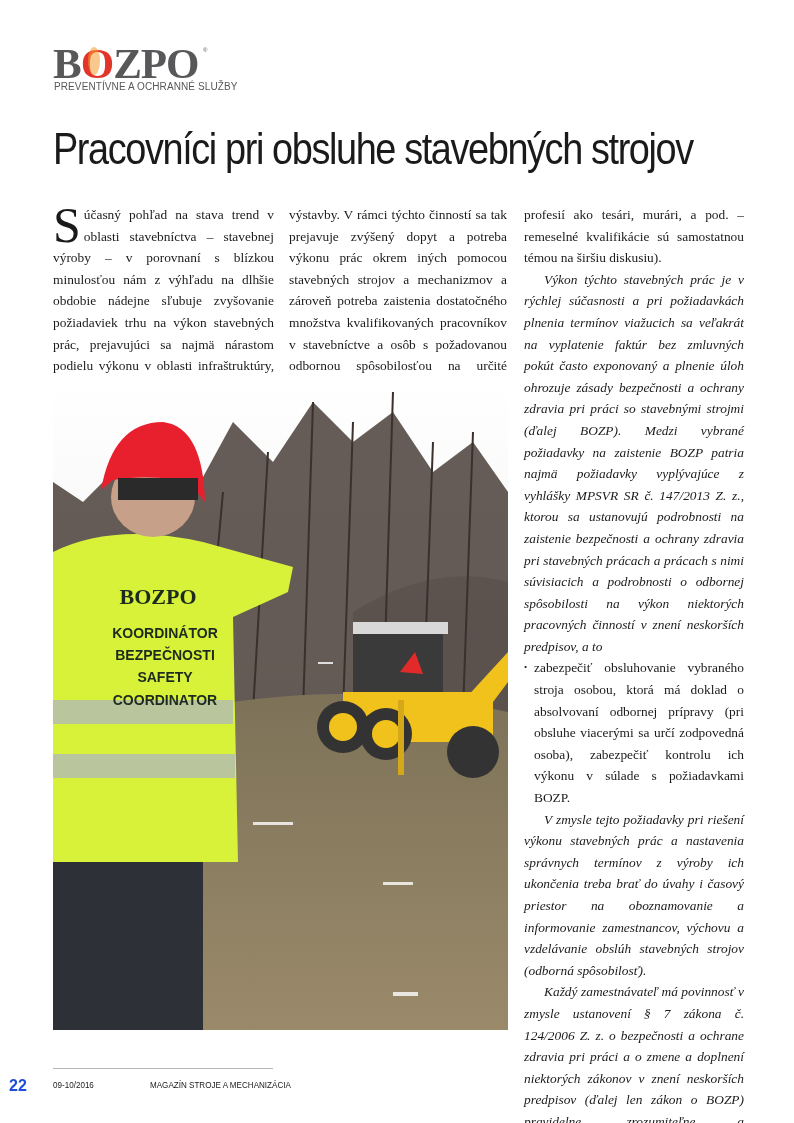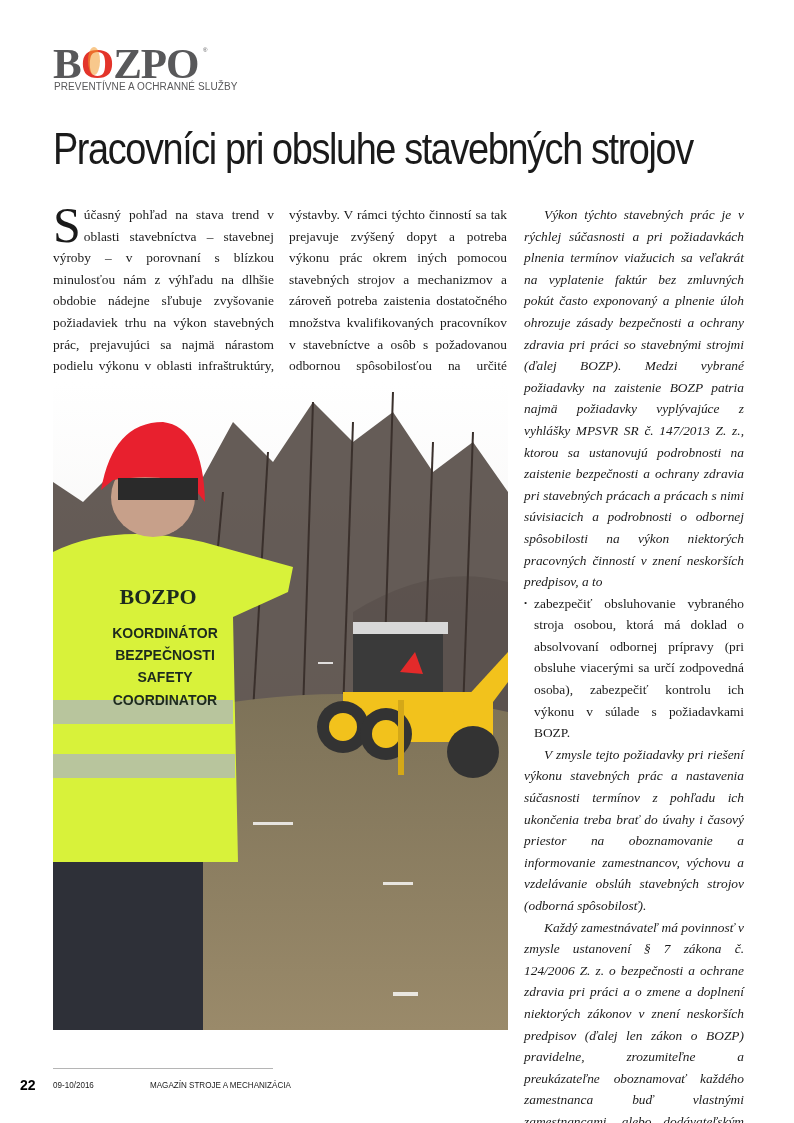--- a/index.html
+++ b/index.html
@@ -26,21 +26,21 @@
   .dropcap { float: left; font-size: 50px; line-height: 38px; margin: 2px 3px 0 0; font-family: "Liberation Serif", serif; }
   .bullet-item { padding-left: 10px; position: relative; }
   .bullet-item .bullet { position: absolute; left: 0; top: 0; font-size: 9px; }
 
   
   .photo { position: absolute; left: 53px; top: 382px; width: 455px; height: 648px; overflow: hidden; background: #c9c4bb; }
   .photo svg { display: block; }
 
   
   .footer-rule { position: absolute; left: 53px; top: 1068px; width: 220px; height: 1px; background: #b5b5b5; }
-  .page-num { position: absolute; left: 20px; top: 1077px; font-family: "Liberation Sans", sans-serif; font-weight: bold; font-size: 14px; color: #000000; }
+  .page-num { position: absolute; left: 9px; top: 1077px; font-family: "Liberation Sans", sans-serif; font-weight: bold; font-size: 16px; color: #1d4ed8; }
   .issue { position: absolute; left: 53px; top: 1079px; font-family: "Liberation Sans", sans-serif; font-size: 9.5px; color: #1a1a1a; transform: scaleX(0.85); transform-origin: left; }
   .magazine { position: absolute; left: 150px; top: 1079px; font-family: "Liberation Sans", sans-serif; font-size: 9.5px; color: #1a1a1a; transform: scaleX(0.85); transform-origin: left; white-space: nowrap; }
 </style>
 </head>
 <body>
 
 <div class="logo">
   <div class="logo-word"><span>B</span><span class="o-red">O</span><span>ZPO</span></div>
   <span class="logo-reg">®</span>
   <div class="logo-tagline">PREVENTÍVNE A OCHRANNÉ SLUŽBY</div>
@@ -50,23 +50,24 @@
 
 <div class="col col1">
   <p><span class="dropcap">S</span><span>účasný pohľad na stava trend v oblasti stavebníctva – stavebnej výroby – v porovnaní s blízkou minulosťou nám z výhľadu na dlhšie obdobie nádejne sľubuje zvyšovanie požiadaviek trhu na výkon stavebných prác, prejavujúci sa najmä nárastom podielu výkonu v oblasti infraštruktúry, a to najmä cestnej a železničnej, podpora bytovej aj nebytovej</span></p>
 </div>
 
 <div class="col col2">
   <p>výstavby. V rámci týchto činností sa tak prejavuje zvýšený dopyt a potreba výkonu prác okrem iných pomocou stavebných strojov a mechanizmov a zároveň potreba zaistenia dostatočného množstva kvalifikovaných pracovníkov v stavebníctve a osôb s požadovanou odbornou spôsobilosťou na určité činnosti (problematika chýbajúcich pracovných</p>
 </div>
 
 <div class="col col3">
+  <p>profesií ako tesári, murári, a pod. – remeselné kvalifikácie sú samostatnou témou na širšiu diskusiu).</p>
   <p class="indent">Výkon týchto stavebných prác je v rýchlej súčasnosti a pri požiadavkách plnenia termínov viažucich sa veľakrát na vyplatenie faktúr bez zmluvných pokút často exponovaný a plnenie úloh ohrozuje zásady bezpečnosti a ochrany zdravia pri práci so stavebnými strojmi (ďalej BOZP). Medzi vybrané požiadavky na zaistenie BOZP patria najmä požiadavky vyplývajúce z vyhlášky MPSVR SR č. 147/2013 Z. z., ktorou sa ustanovujú podrobnosti na zaistenie bezpečnosti a ochrany zdravia pri stavebných prácach a prácach s nimi súvisiacich a podrobnosti o odbornej spôsobilosti na výkon niektorých pracovných činností v znení neskorších predpisov, a to</p>
   <p class="bullet-item"><span class="bullet">•</span><span>zabezpečiť obsluhovanie vybraného stroja osobou, ktorá má doklad o absolvovaní odbornej prípravy (pri obsluhe viacerými sa určí zodpovedná osoba), zabezpečiť kontrolu ich výkonu v súlade s požiadavkami BOZP.</span></p>
-  <p class="indent">V zmysle tejto požiadavky pri riešení výkonu stavebných prác a nastavenia súčasnosti termínov z pohľadu ich ukončenia treba brať do úvahy i časový priestor na oboznamovanie a informovanie zamestnancov, výchovu a vzdelávanie obslúh stavebných strojov (odborná spôsobilosť).</p>
+  <p class="indent">V zmysle tejto požiadavky pri riešení výkonu stavebných prác a nastavenia správnych termínov z výroby ich ukončenia treba brať do úvahy i časový priestor na oboznamovanie a informovanie zamestnancov, výchovu a vzdelávanie obslúh stavebných strojov (odborná spôsobilosť).</p>
   <p class="indent">Každý zamestnávateľ má povinnosť v zmysle ustanovení § 7 zákona č. 124/2006 Z. z. o bezpečnosti a ochrane zdravia pri práci a o zmene a doplnení niektorých zákonov v znení neskorších predpisov (ďalej len zákon o BOZP) pravidelne, zrozumiteľne a preukázateľne oboznamovať každého zamestnanca buď vlastnými zamestnancami, alebo dodávateľským spôsobom s právnymi predpismi a ostatnými predpismi na zaistenie bezpečnosti a ochrany zdravia pri práci, so zásadami</p>
 </div>
 
 <div class="photo">
   <svg width="455" height="648" viewBox="0 0 455 648">
     <defs>
       <linearGradient id="sky" x1="0" y1="0" x2="0" y2="1">
         <stop offset="0" stop-color="#ffffff"></stop>
         <stop offset="1" stop-color="#e6e4e2"></stop>
       </linearGradient>

